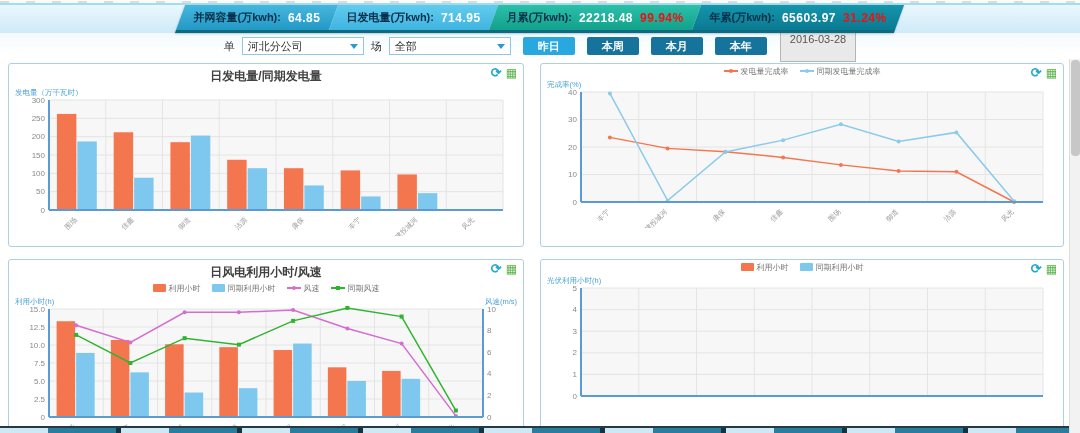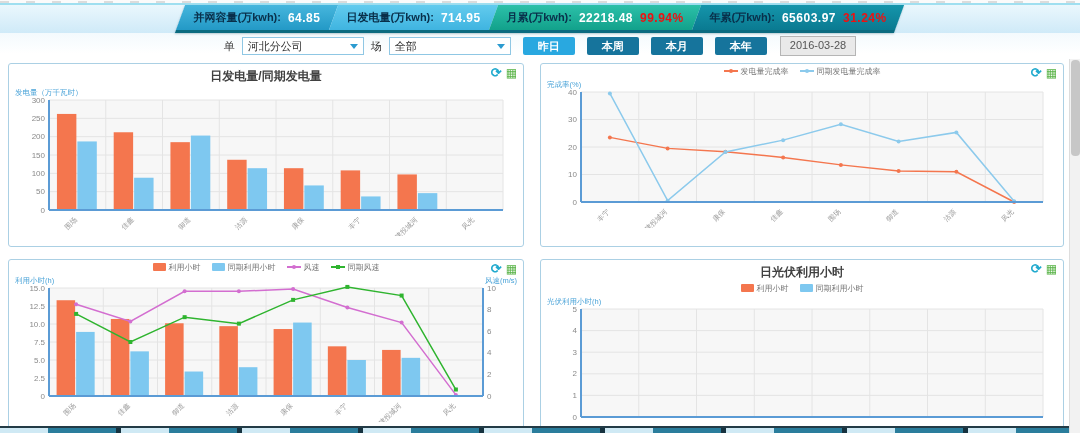--- a/index.html
+++ b/index.html
@@ -48,21 +48,21 @@
   }
   .chev { width: 0; height: 0; border-left: 4px solid transparent; border-right: 4px solid transparent;
     border-top: 5px solid #2b9bd0; }
   .fbtn {
     min-width: 52px; height: 18px; padding: 0 2px; margin-left: 5px;
     background: #16749c; color: #fff; font-size: 11px; font-weight: bold;
     border: none; border-radius: 2px; cursor: pointer; line-height: 18px; text-align: center;
   }
   .fbtn.active { background: #29a8e0; }
   .fdate {
-    height: 20px; margin-left: 6px; padding: 0 9px; line-height: 16px;
+    height: 32px; margin-left: 6px; padding: 0 9px; line-height: 16px;
     background: #e9e9e9; border: 1px solid #b5b5b5; font-size: 11px; color: #555;
   }
   
   .charts {
     position: relative; padding: 4px 8px 0 8px;
     display: grid; grid-template-columns: 516px 524px; grid-template-rows: 184px 178px;
     gap: 12px 16px;
   }
   .panel {
     position: relative; background: #fff; border: 1px solid #abd0e4; border-radius: 3px;
@@ -276,20 +276,21 @@
         <text x="469.125" y="134" font-size="7" fill="#999" text-anchor="end" transform="rotate(-45 469.125 134)">风光</text>
         <text x="2" y="9" font-size="7.5" fill="#4aa3d8">完成率(%)</text>
       </svg>
   </div>
 
   <div class="panel">
     <div class="panel-icons">
       <span class="ic-refresh">⟳</span>
       <span class="ic-export">▦</span>
     </div>
+    <div class="panel-title">日风电利用小时/风速</div>
     <div class="legend">
         <span class="lg-item">
           <span class="sw-bar" style="background: rgb(244, 118, 78);"></span>
           <span>利用小时</span>
         </span>
         <span class="lg-item">
           <span class="sw-bar" style="background: rgb(126, 200, 240);"></span>
           <span>同期利用小时</span>
         </span>
         <span class="lg-item">
@@ -380,21 +381,20 @@
         <text x="2" y="9" font-size="7.5" fill="#4aa3d8">利用小时(h)</text>
         <text x="504" y="9" font-size="7.5" fill="#4aa3d8" text-anchor="end">风速(m/s)</text>
       </svg>
   </div>
 
   <div class="panel">
     <div class="panel-icons">
       <span class="ic-refresh">⟳</span>
       <span class="ic-export">▦</span>
     </div>
-    <div class="panel-title">日光伏利用小时</div>
     <div class="legend">
         <span class="lg-item">
           <span class="sw-bar" style="background: rgb(244, 118, 78);"></span>
           <span>利用小时</span>
         </span>
         <span class="lg-item">
           <span class="sw-bar" style="background: rgb(126, 200, 240);"></span>
           <span>同期利用小时</span>
         </span>
       </div>

